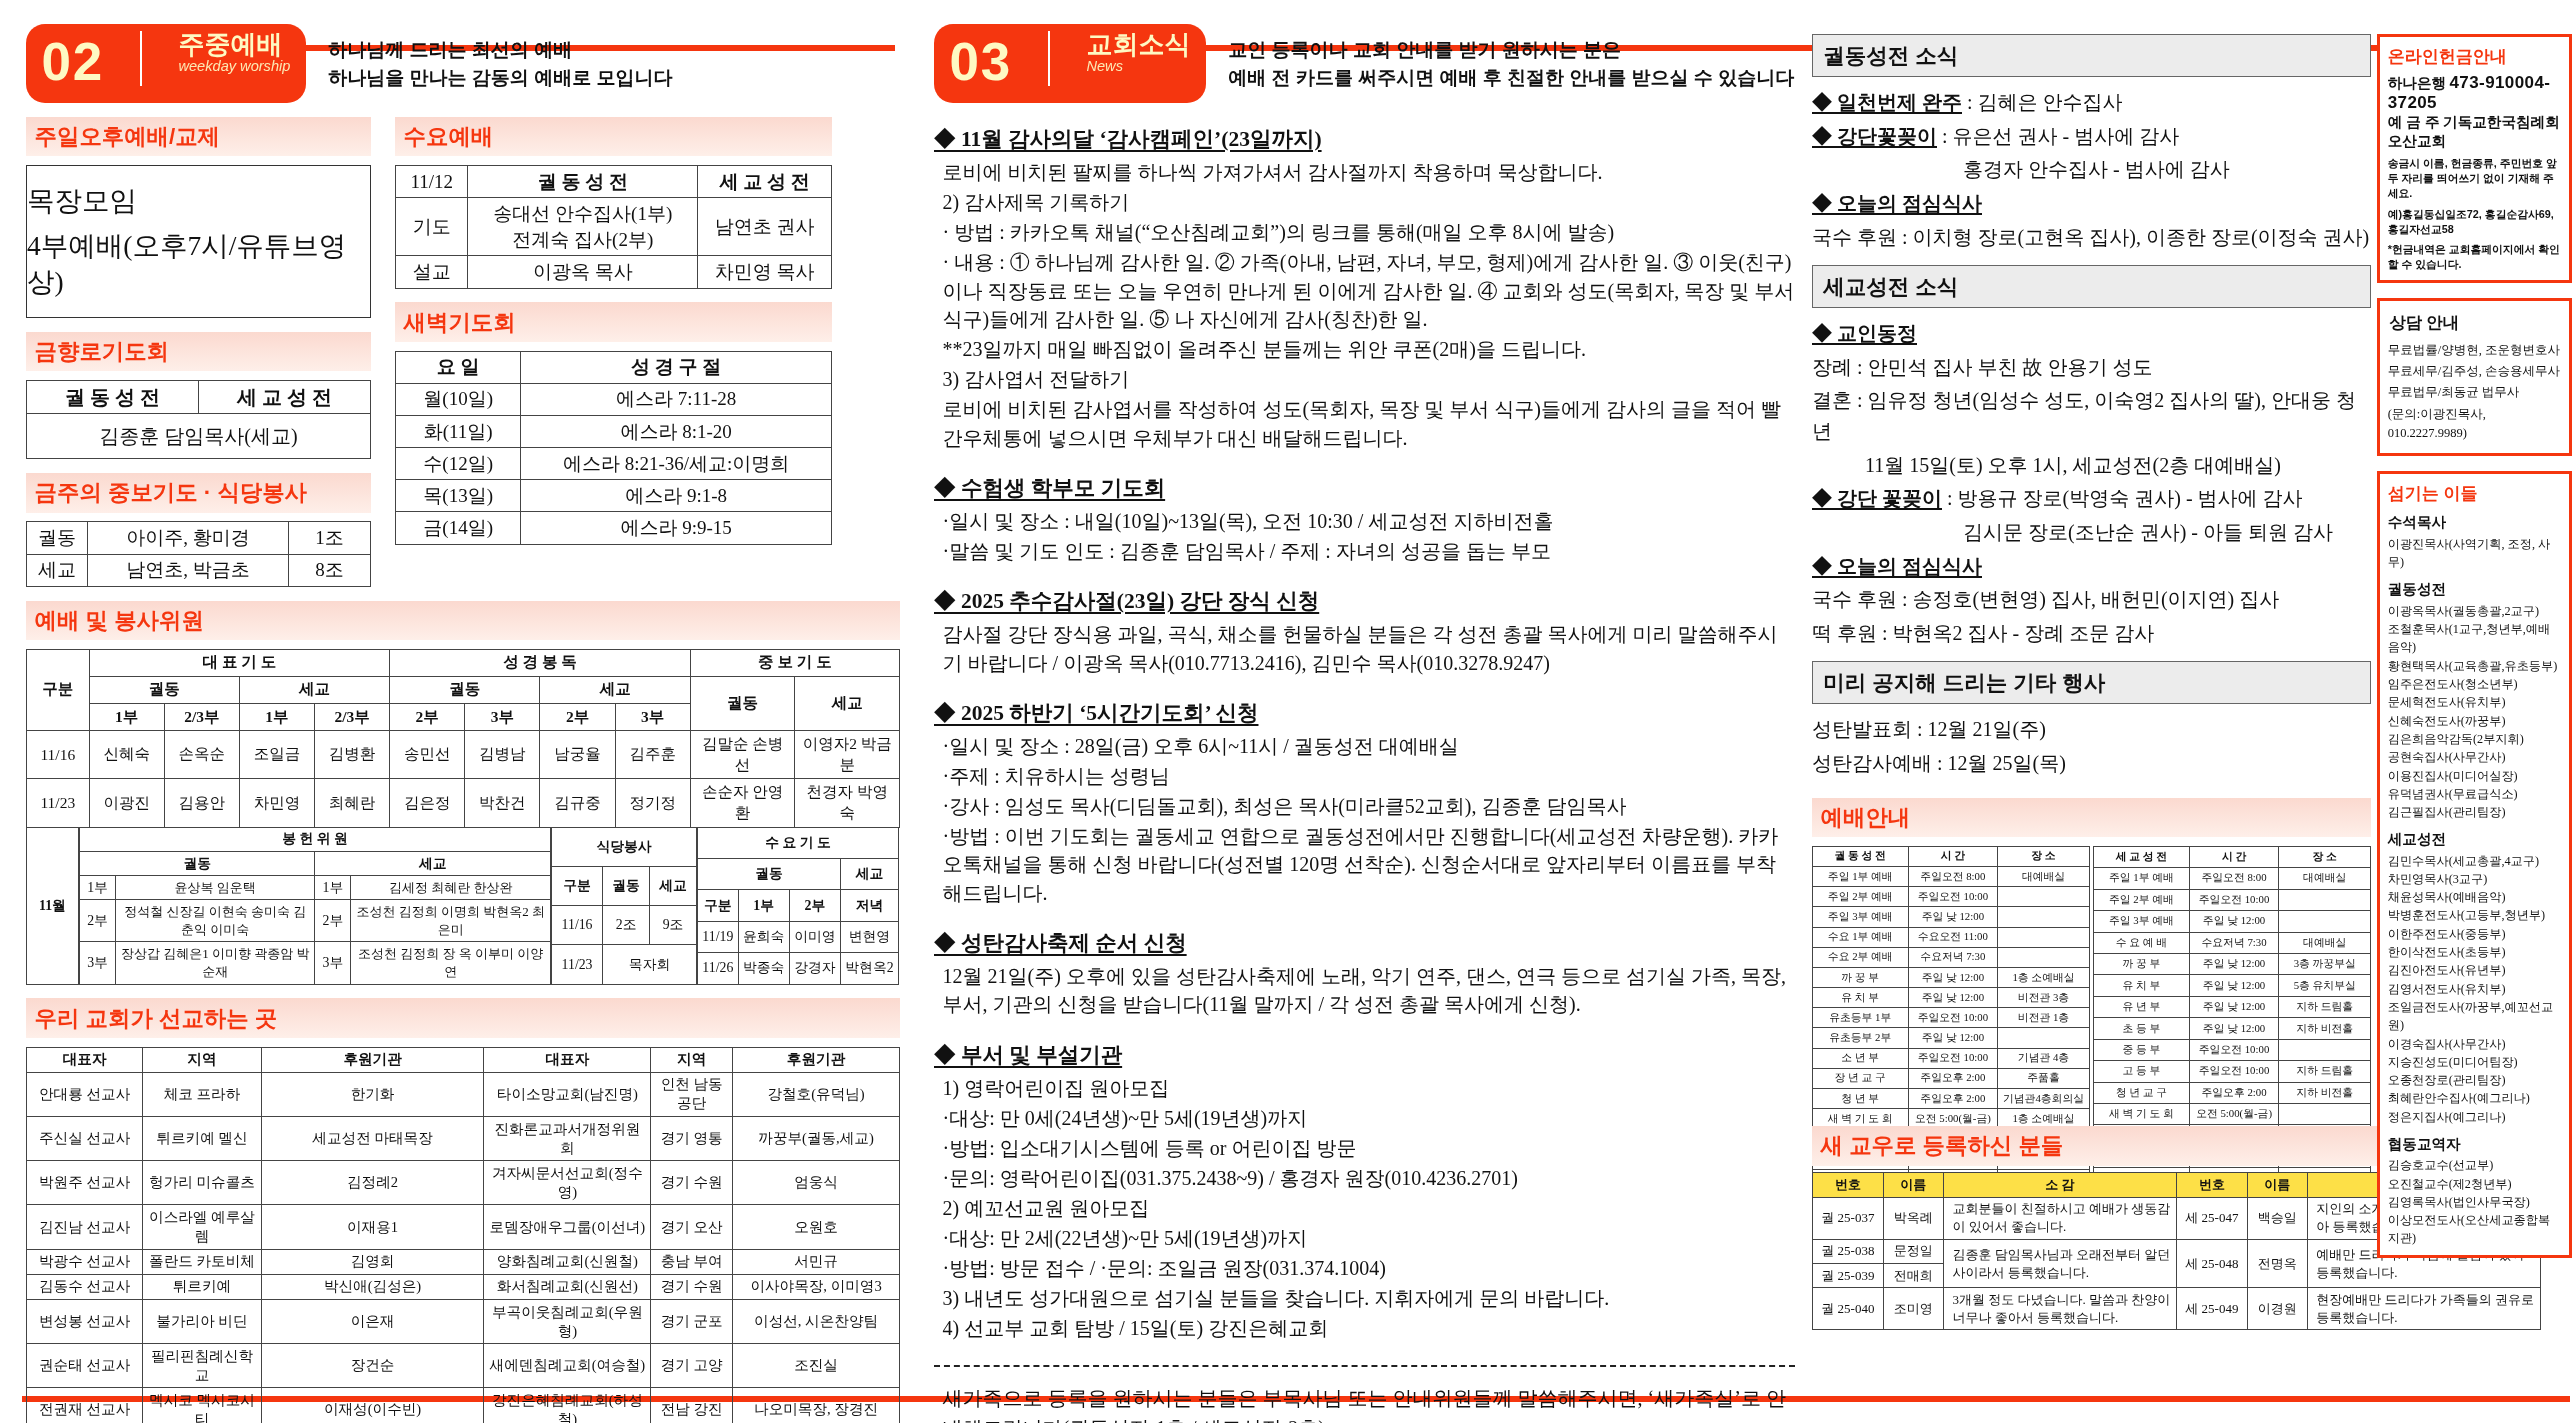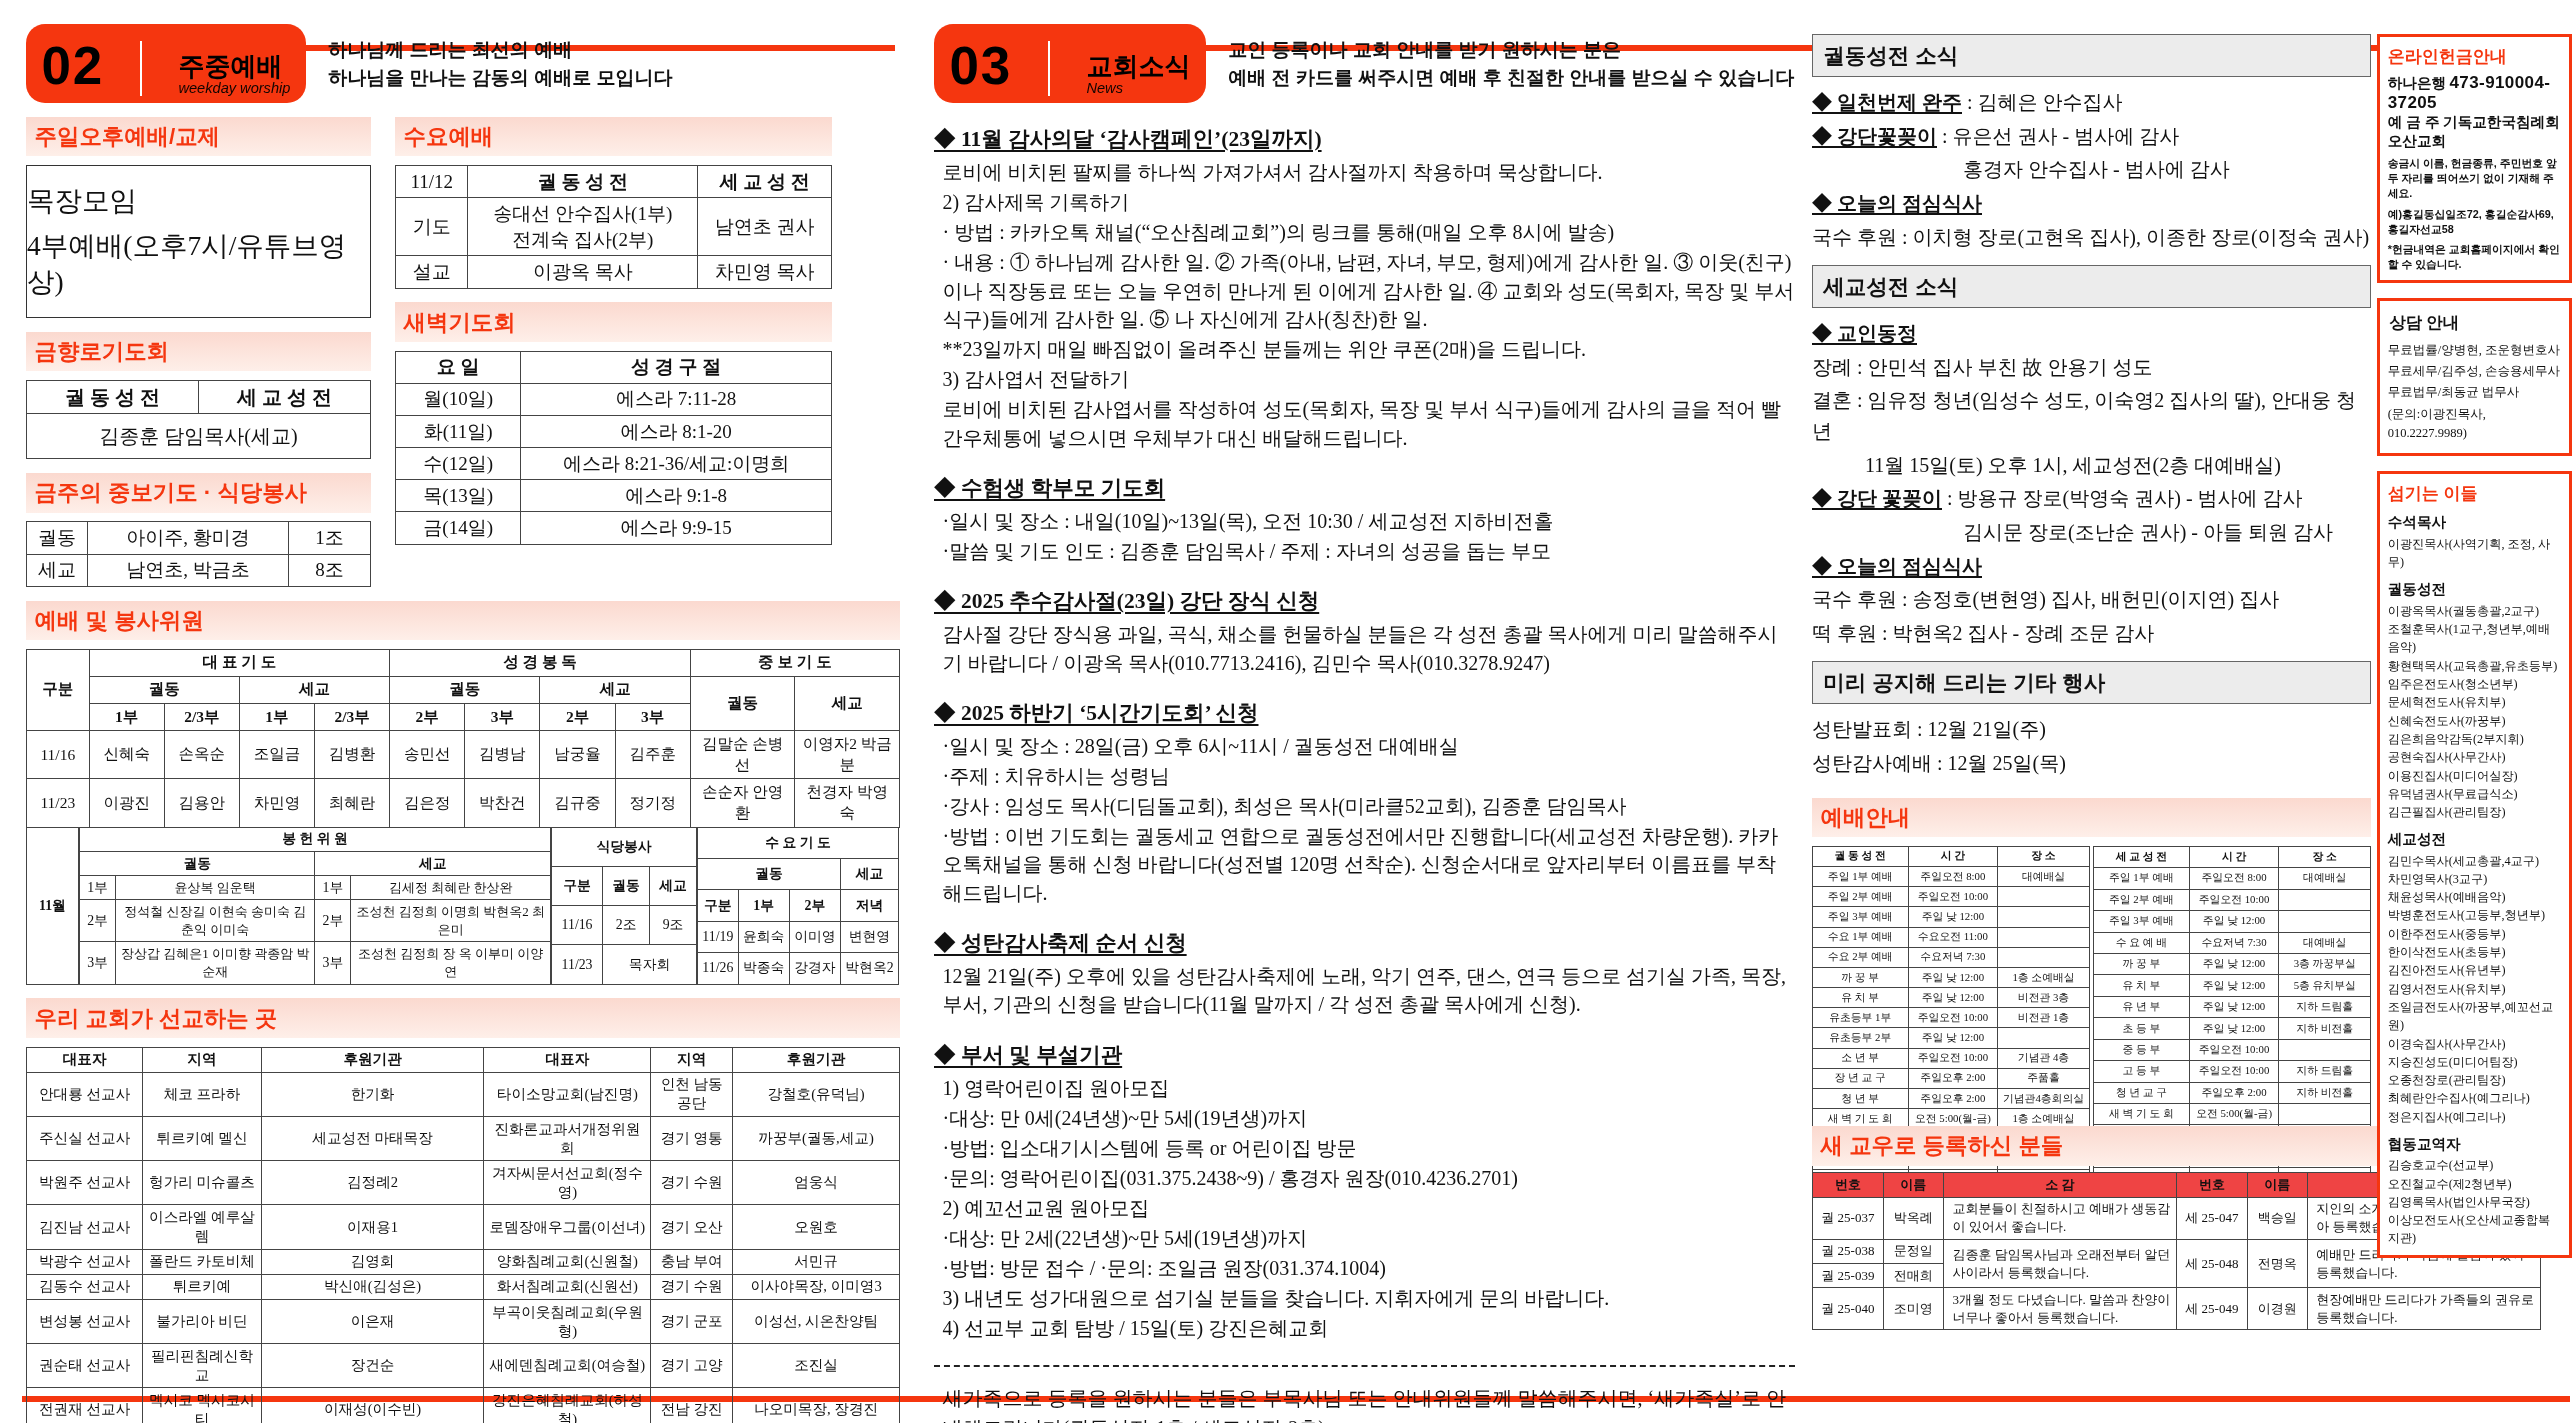--- a/index.html
+++ b/index.html
@@ -1,19 +1,19 @@
 <!DOCTYPE html>
 <html style="font-size:13.8px"><head>
 <meta charset="utf-8">
 <style>
   html,body{margin:0;padding:0;background:#ffffff;}
   .page{position:relative;width:2576px;height:1424px;background:#fff;overflow:hidden;
         font-family:"Liberation Serif", serif;color:#111;}
   .hline{position:absolute;background:#f5360f;height:6px;}
-  .badge{display:flex;align-items:flex-end;background:#f5360f;color:#000000;border-radius:19px;
+  .badge{display:flex;align-items:flex-start;background:#f5360f;color:#fef9c3;border-radius:19px;
          padding:6.9px 15.5px;height:79px;box-sizing:border-box;font-family:"Liberation Sans",sans-serif;gap:24px;}
   .badge .num{font-size:53px;font-weight:bold;letter-spacing:1.7px;}
   .badge .vbar{width:2.6px;height:55px;background:#fff;margin:0 12px;}
   .badge .bt{font-size:26px;font-weight:bold;line-height:1.05;}
   .badge .bs{font-size:14.6px;font-style:italic;opacity:.92;}
   .tagline{font-family:"Liberation Sans",sans-serif;font-weight:bold;font-size:19px;line-height:1.45;padding-top:12px;}
   .col{position:absolute;top:24px;}
   .sbar{background:linear-gradient(180deg,#fbd9cf,#feefe9);color:#f5360f;font-weight:bold;
         font-family:"Liberation Sans",sans-serif;font-size:22.4px;padding:4.3px 8.6px;margin:13.8px 0 8.6px 0;}
   table.t{border-collapse:collapse;width:100%;}
@@ -36,21 +36,21 @@
   .mid-divider{border-top:2.6px dashed #222;margin:22.4px 0 15.5px 0;}
   .mid-footer{font-size:20px;line-height:1.5;padding-left:8.6px;}
   .gbox{border:1.7px solid #666;background:#ececec;font-weight:bold;font-family:"Liberation Sans",sans-serif;
         font-size:21.5px;padding:6px 10.3px;margin:12px 0 10.3px 0;}
   .nl{font-size:20px;line-height:1.55;margin:2.6px 0;}
   .nl-b{font-weight:bold;text-decoration:underline;text-underline-offset:3.4px;}
   .wg-wrap{display:flex;gap:3.4px;}
   .wg-wrap table{width:278px;}
   .wg-wrap th,.wg-wrap td{font-size:10.8px;padding:0.9px 1.7px;border:0.9px solid #555;}
   .nc-t th,.nc-t td{font-size:13px;padding:2.6px 4.3px;border:1.3px solid #333;}
-  .nc-t th{background:#ef4444;}
+  .nc-t th{background:#fde047;}
   .nc-t .cmt{text-align:left;padding-left:8.6px;}
   .farbox{border:3.4px solid #f5360f;padding:7.7px 7.7px;margin-bottom:15.5px;background:#fff;}
   .fb-title{color:#f5360f;font-weight:bold;font-family:"Liberation Sans",sans-serif;font-size:17px;margin-bottom:5.2px;}
   .fb-bank{font-family:"Liberation Sans",sans-serif;font-weight:bold;font-size:14.6px;}
   .fb-acct{font-family:"Liberation Sans",sans-serif;font-weight:bold;font-size:17px;letter-spacing:0.4px;}
   .fb-note{font-family:"Liberation Sans",sans-serif;font-weight:bold;font-size:10.8px;line-height:1.4;margin-top:5.2px;}
   .cons-title{font-weight:bold;font-size:16.4px;margin:3.4px 0 6.9px 1.7px;}
   .cons .nl{font-size:12.5px;line-height:1.55;margin:1.7px 0;}
   .grp-t{font-family:"Liberation Sans",sans-serif;font-weight:bold;font-size:14.6px;margin:8.6px 0 2.6px 0;}
   .grp-m{font-size:12.2px;line-height:1.5;}

